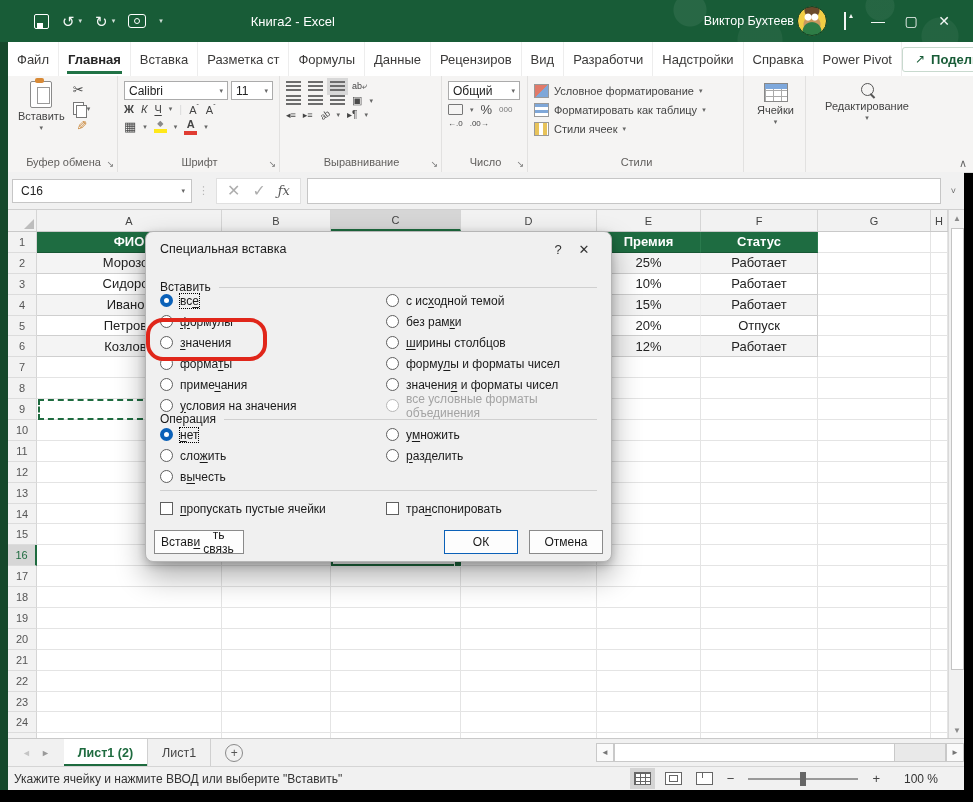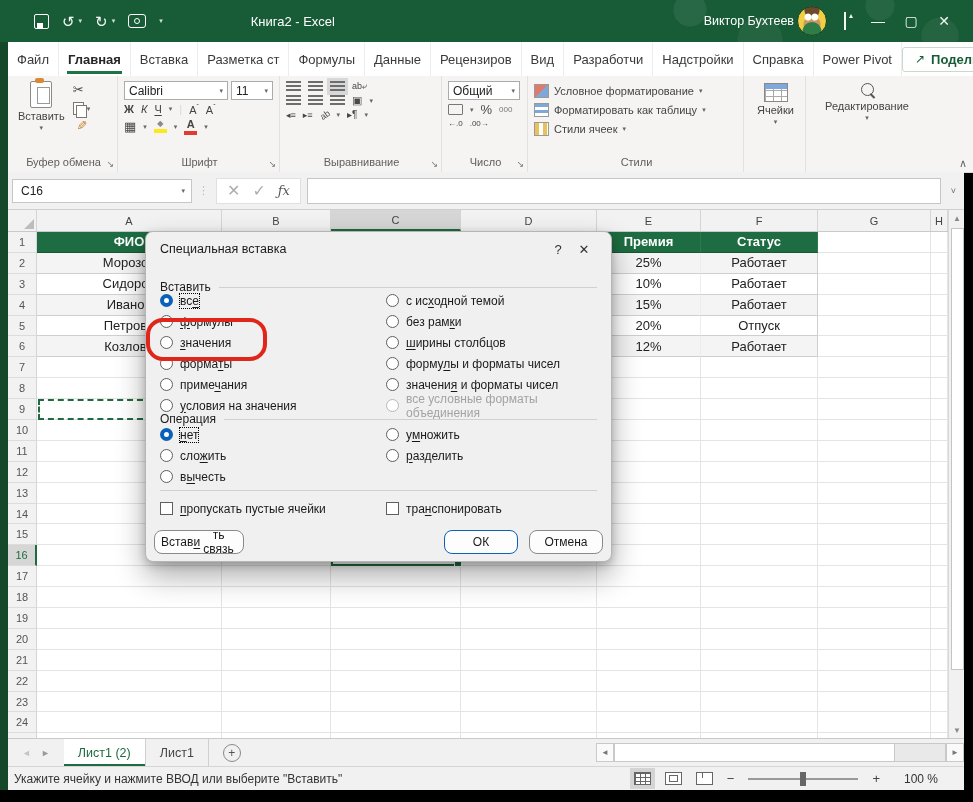--- a/index.html
+++ b/index.html
@@ -127,31 +127,31 @@
   .grp::after{content:'';flex:1;height:1px;background:#D0D0D0;}
   .optcol{position:absolute;display:flex;flex-direction:column;}
   .optrow{height:21px;display:flex;align-items:center;gap:7px;}
   .radio{width:13px;height:13px;border:1px solid #5f5f5f;border-radius:50%;background:#fff;box-sizing:border-box;flex:0 0 auto;}
   .radio.checked{border:4px solid #0B61B8;}
   .radio.dis{border-color:#B8B8B8;}
   .optrow.disabled{color:#A3A3A3;}
   .optlabel.focus{outline:1px dotted #000;}
   .chk{width:13px;height:13px;border:1px solid #5f5f5f;background:#fff;box-sizing:border-box;flex:0 0 auto;}
   .dsep{position:absolute;left:14px;right:14px;top:258px;height:1px;background:#D0D0D0;}
-  .dbtn{position:absolute;height:24px;background:#FDFDFD;border:1px solid #8A8A8A;border-radius:8px;
+  .dbtn{position:absolute;height:24px;background:#FDFDFD;border:1px solid #8A8A8A;border-radius:0;
      font-size:12px;color:#1a1a1a;display:flex;align-items:center;justify-content:center;box-sizing:border-box;
      font-family:"Liberation Sans",sans-serif;}
   .dbtn.default{border:1.5px solid #0B61B8;}
   .oval{position:absolute;left:0px;top:86px;width:113px;height:35px;border:4px solid #E0261A;border-radius:17px;z-index:5;}
   
   .tabbar{position:absolute;left:8px;top:738px;width:956px;height:28px;background:#F1F1F1;
      border-top:1px solid #C9C9C9;display:flex;align-items:stretch;font-size:12.5px;box-sizing:border-box;}
   .navarrs{display:flex;align-items:center;gap:10px;padding:0 14px;color:#9a9a9a;font-size:9px;}
   .stab{display:flex;align-items:center;padding:0 14px;background:#F1F1F1;border-right:1px solid #D0D0D0;color:#444;position:relative;}
-  .stab.active{background:#fff;color:#1E6B3F;font-weight:normal;}
+  .stab.active{background:#fff;color:#1E6B3F;font-weight:bold;}
   .stab.active::after{content:'';position:absolute;left:0;right:0;bottom:0;height:2px;background:#1E6B3F;}
   .addsheet{width:16px;height:16px;border:1px solid #8a8a8a;border-radius:50%;color:#555;font-size:12px;
      display:flex;align-items:center;justify-content:center;align-self:center;margin-left:14px;}
   .hscroll{margin-left:auto;display:flex;align-items:center;height:100%;}
   .hbtn{width:16px;height:17px;border:1px solid #C9C9C9;background:#FAFAFA;color:#777;font-size:8px;
      display:flex;align-items:center;justify-content:center;}
   .htrack{width:330px;height:17px;border:1px solid #C9C9C9;background:#E9E9E9;position:relative;}
   .hthumb{position:absolute;left:0;top:0;height:100%;width:280px;background:#fff;border-right:1px solid #C9C9C9;box-sizing:border-box;}
   
   .statusbar{position:absolute;left:8px;top:766px;width:956px;height:24px;background:#F1F1F1;

